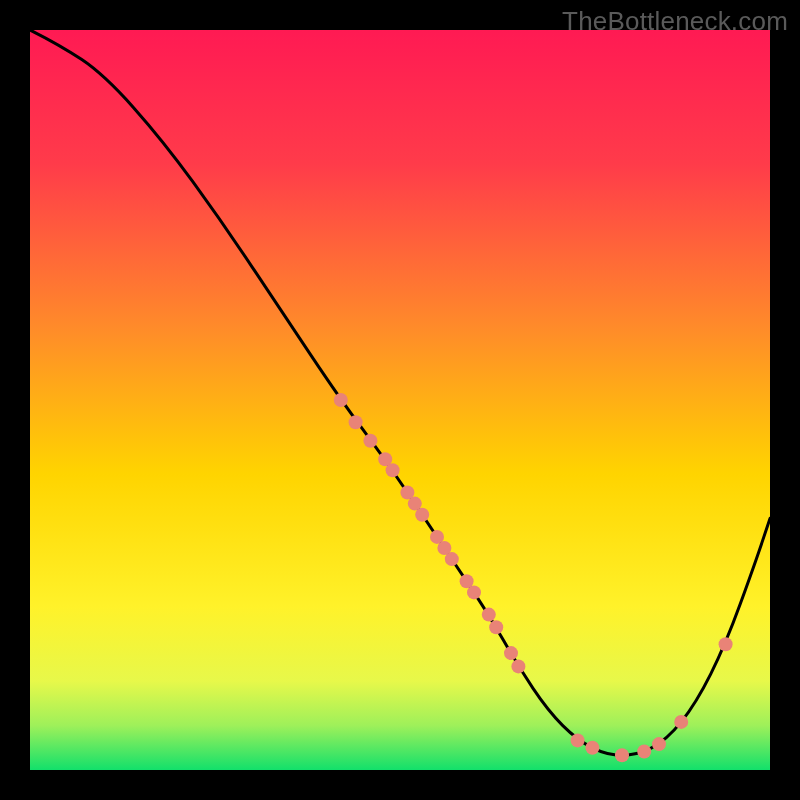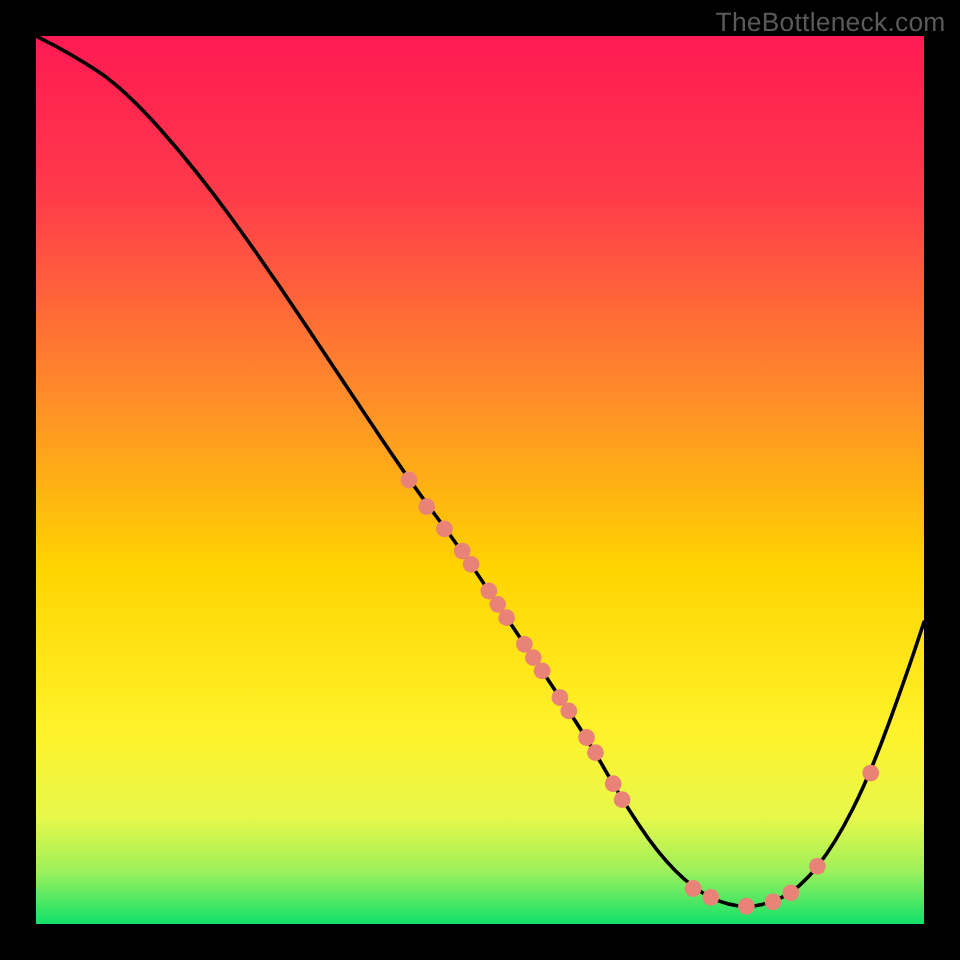--- a/index.html
+++ b/index.html
@@ -24,21 +24,21 @@
     left: 0;
     top: 0;
     width: 740px;
     height: 740px;
   }
   .watermark {
     position: absolute;
     top: 6px;
     right: 12px;
     color: #5a5a5a;
-    font-size: 22px;
+    font-size: 26px;
     letter-spacing: 0.2px;
     font-weight: 500;
     user-select: none;
     white-space: nowrap;
   }
   svg { display: block; }
 </style>
 </head>
 <body>
 

